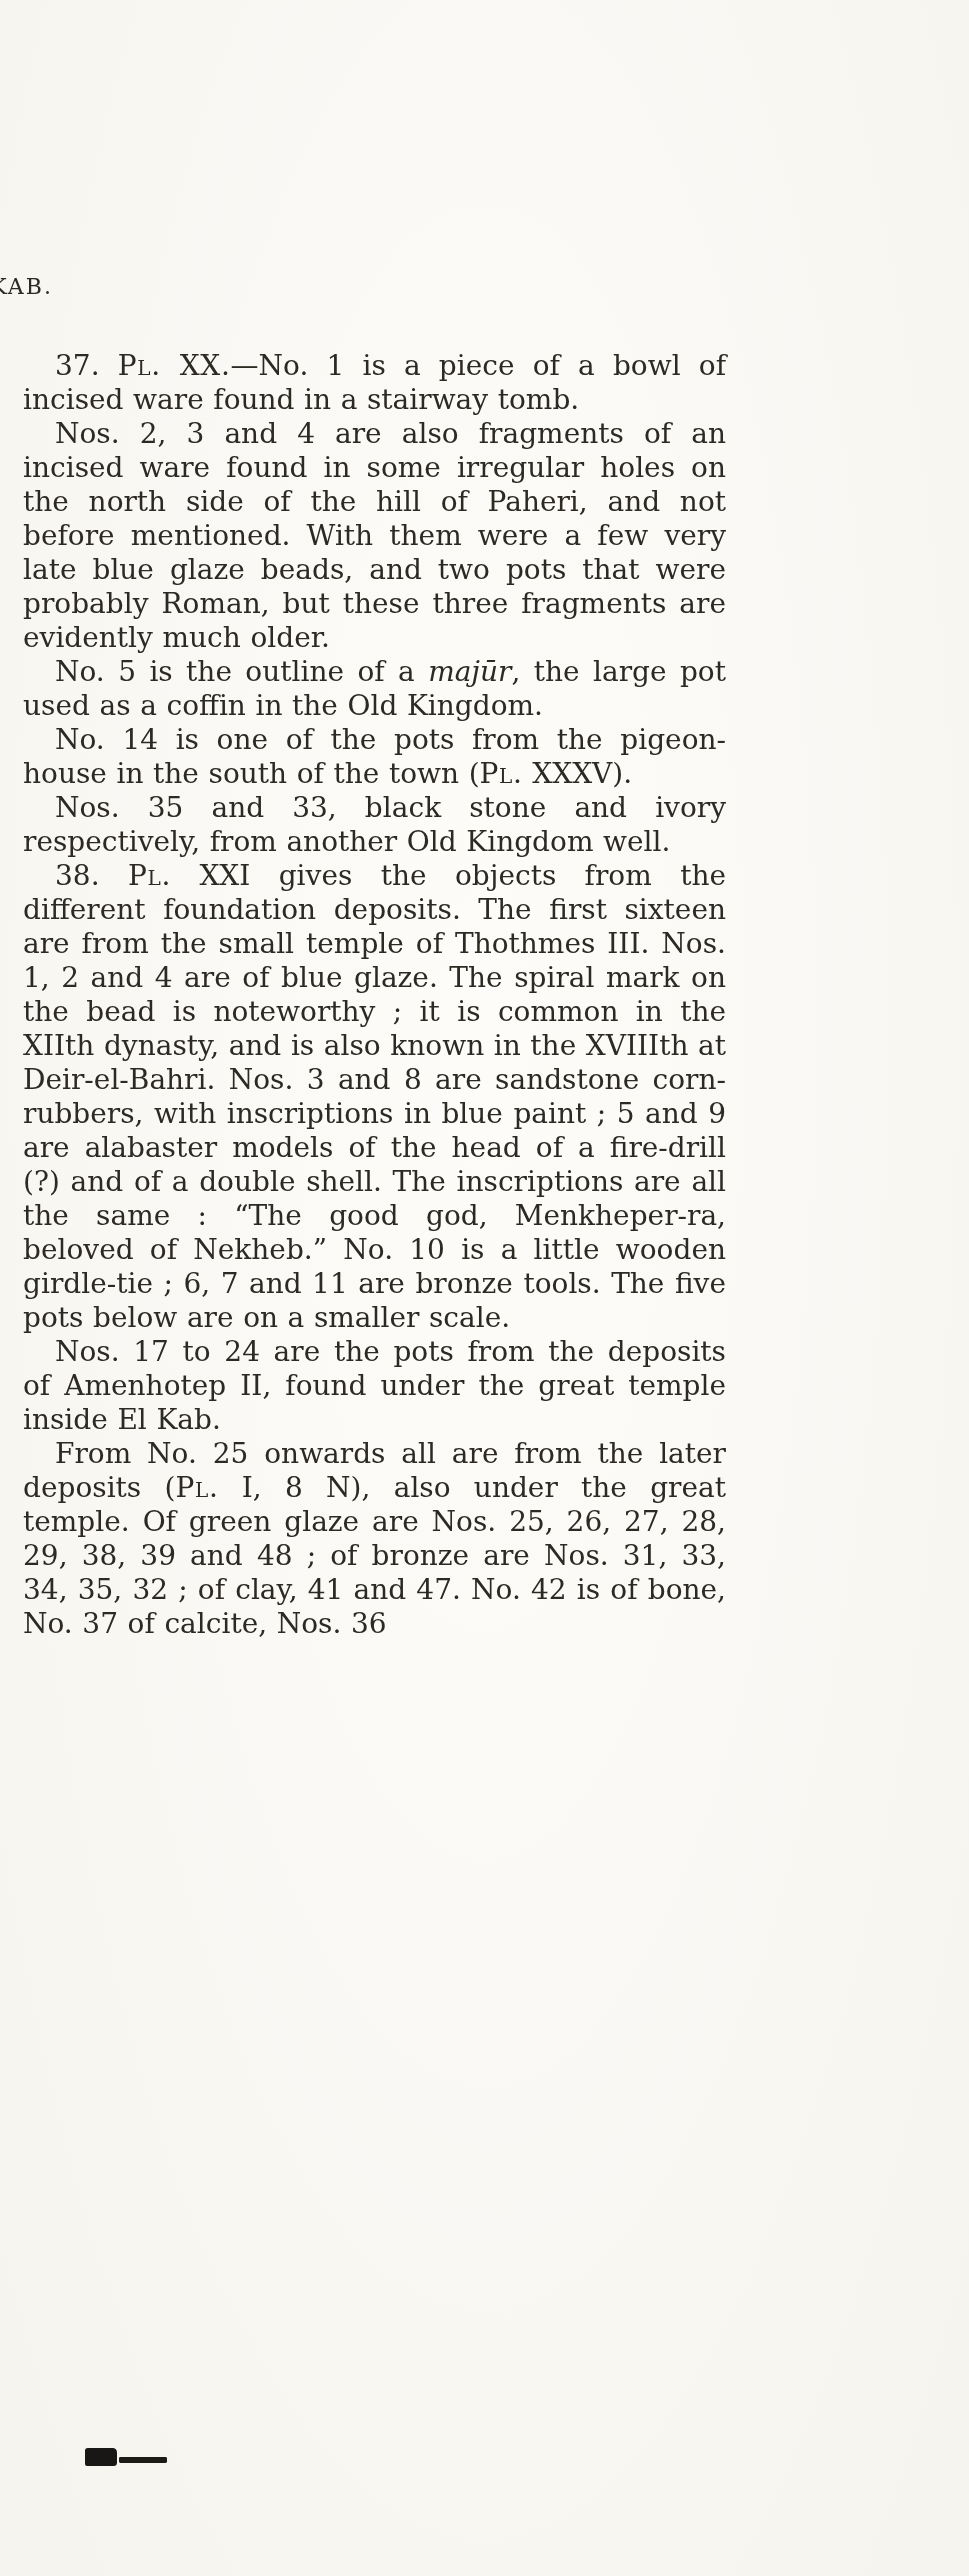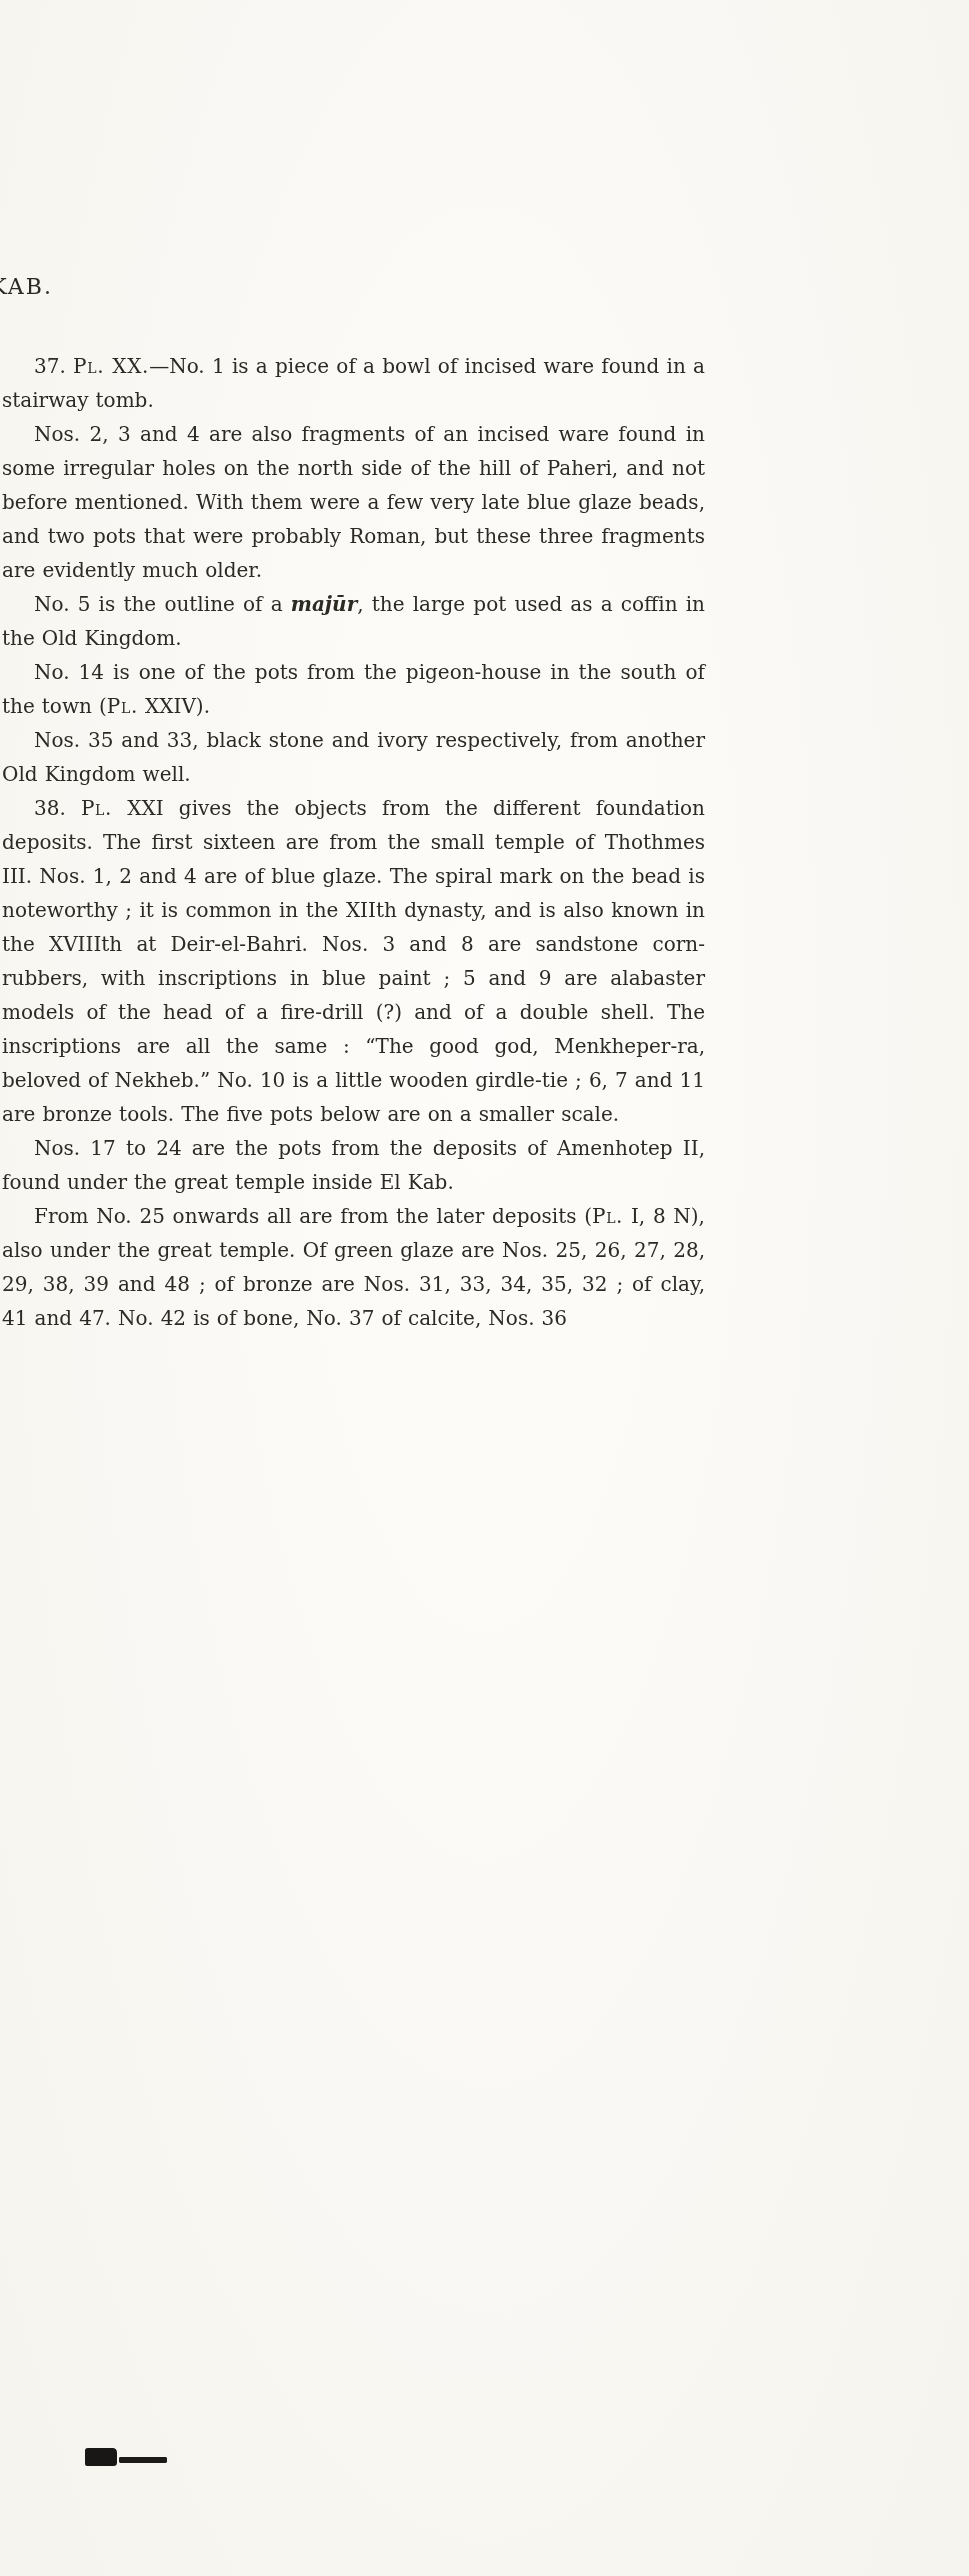--- a/index.html
+++ b/index.html
@@ -36,33 +36,33 @@
     letter-spacing: 2.1px;
     white-space: nowrap;
   }
   .running-header .clip {
     display: inline-block;
     margin-left: -9.8px; 
   }
   .text-block {
     position: absolute;
     top: 349px;
-    left: 2px;
+    left: 23px;
     width: 703px;
-    font-size: 20px;
+    font-size: 28px;
     line-height: 34px;
     text-align: justify;
     text-rendering: optimizeLegibility;
   }
   .para {
     margin: 0;
     text-indent: 32px;
     word-spacing: 0.7px;
   }
-  .it { font-style: italic; font-weight: bold; }
+  .it { font-style: italic; }
   .sc { font-variant: small-caps; letter-spacing: 0.7px; }
   .artifact-block {
     position: absolute;
     left: 85px;
     top: 2448px;
     width: 32px;
     height: 17.5px;
     background: #191715;
     border-radius: 2.8px 4.2px 3.5px 2.1px;
   }
@@ -82,21 +82,21 @@
 <div class="page" style="background: rgb(252, 251, 247); color: rgb(45, 42, 36);">
 
   <div class="running-header">
     <span class="clip">KAB.</span>
   </div>
 
   <div class="text-block">
       <p class="para"><span>37. </span><span class="sc">Pl. XX.</span><span>—No. 1 is a piece of a bowl of incised ware found in a stairway tomb.</span></p>
       <p class="para"><span>Nos. 2, 3 and 4 are also fragments of an incised ware found in some irregular holes on the north side of the hill of Paheri, and not before mentioned.  With them were a few very late blue glaze beads, and two pots that were probably Roman, but these three fragments are evidently much older.</span></p>
       <p class="para"><span>No. 5 is the outline of a </span><span class="it">majūr</span><span>, the large pot used as a coffin in the Old Kingdom.</span></p>
-      <p class="para"><span>No. 14 is one of the pots from the pigeon-house in the south of the town (</span><span class="sc">Pl.</span><span> XXIV).</span></p>
+      <p class="para"><span>No. 14 is one of the pots from the pigeon-house in the south of the town (</span><span class="sc">Pl.</span><span> XXXV).</span></p>
       <p class="para"><span>Nos. 35 and 33, black stone and ivory respectively, from another Old Kingdom well.</span></p>
       <p class="para"><span>38. </span><span class="sc">Pl.</span><span> XXI gives the objects from the different foundation deposits.  The first sixteen are from the small temple of Thothmes III.  Nos. 1, 2 and 4 are of blue glaze.  The spiral mark on the bead is noteworthy ; it is common in the XIIth dynasty, and is also known in the XVIIIth at Deir-el-Bahri.  Nos. 3 and 8 are sandstone corn-rubbers, with inscriptions in blue paint ; 5 and 9 are alabaster models of the head of a fire-drill (?) and of a double shell.  The inscriptions are all the same : “The good god, Menkheper-ra, beloved of Nekheb.”  No. 10 is a little wooden girdle-tie ; 6, 7 and 11 are bronze tools.  The five pots below are on a smaller scale.</span></p>
       <p class="para"><span>Nos. 17 to 24 are the pots from the deposits of Amenhotep II, found under the great temple inside El Kab.</span></p>
       <p class="para"><span>From No. 25 onwards all are from the later deposits (</span><span class="sc">Pl.</span><span> I, 8 N), also under the great temple.  Of green glaze are Nos. 25, 26, 27, 28, 29, 38, 39 and 48 ; of bronze are Nos. 31, 33, 34, 35, 32 ; of clay, 41 and 47.  No. 42 is of bone, No. 37 of calcite, Nos. 36</span></p>
     </div>
 
   <div class="artifact-block"></div>
   <div class="artifact-line"></div>
 
 </div>

